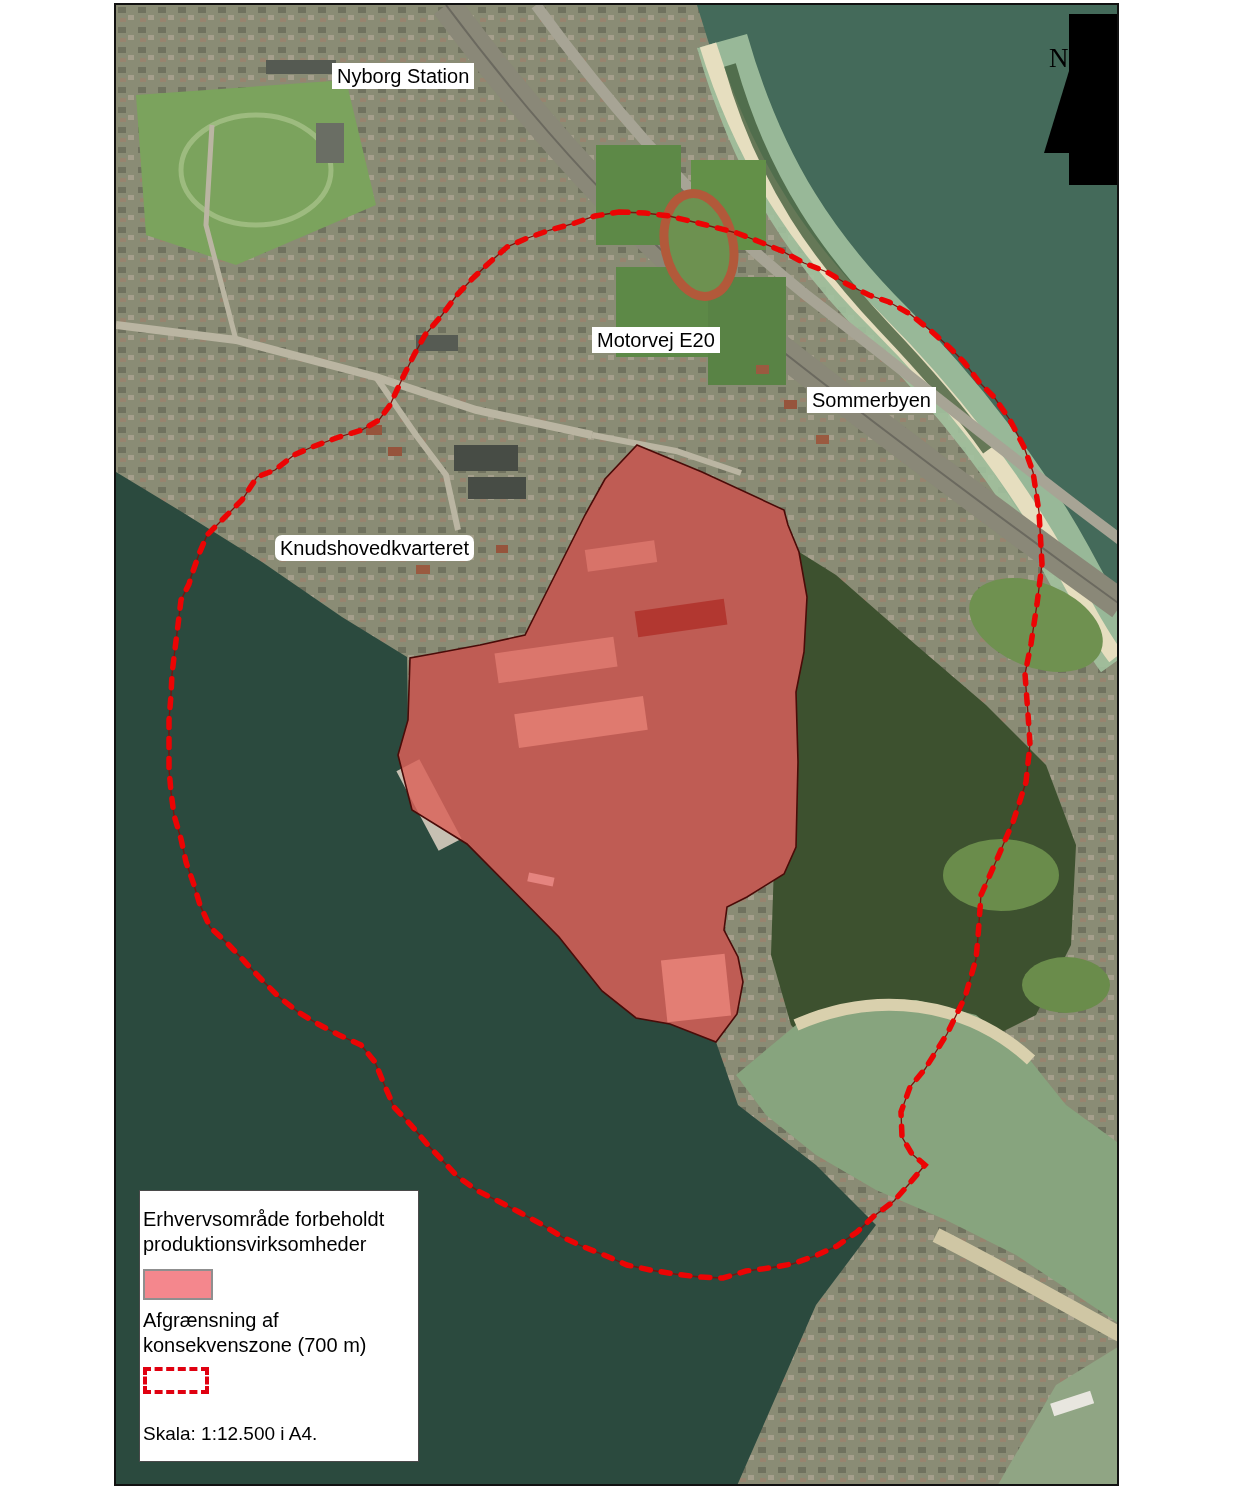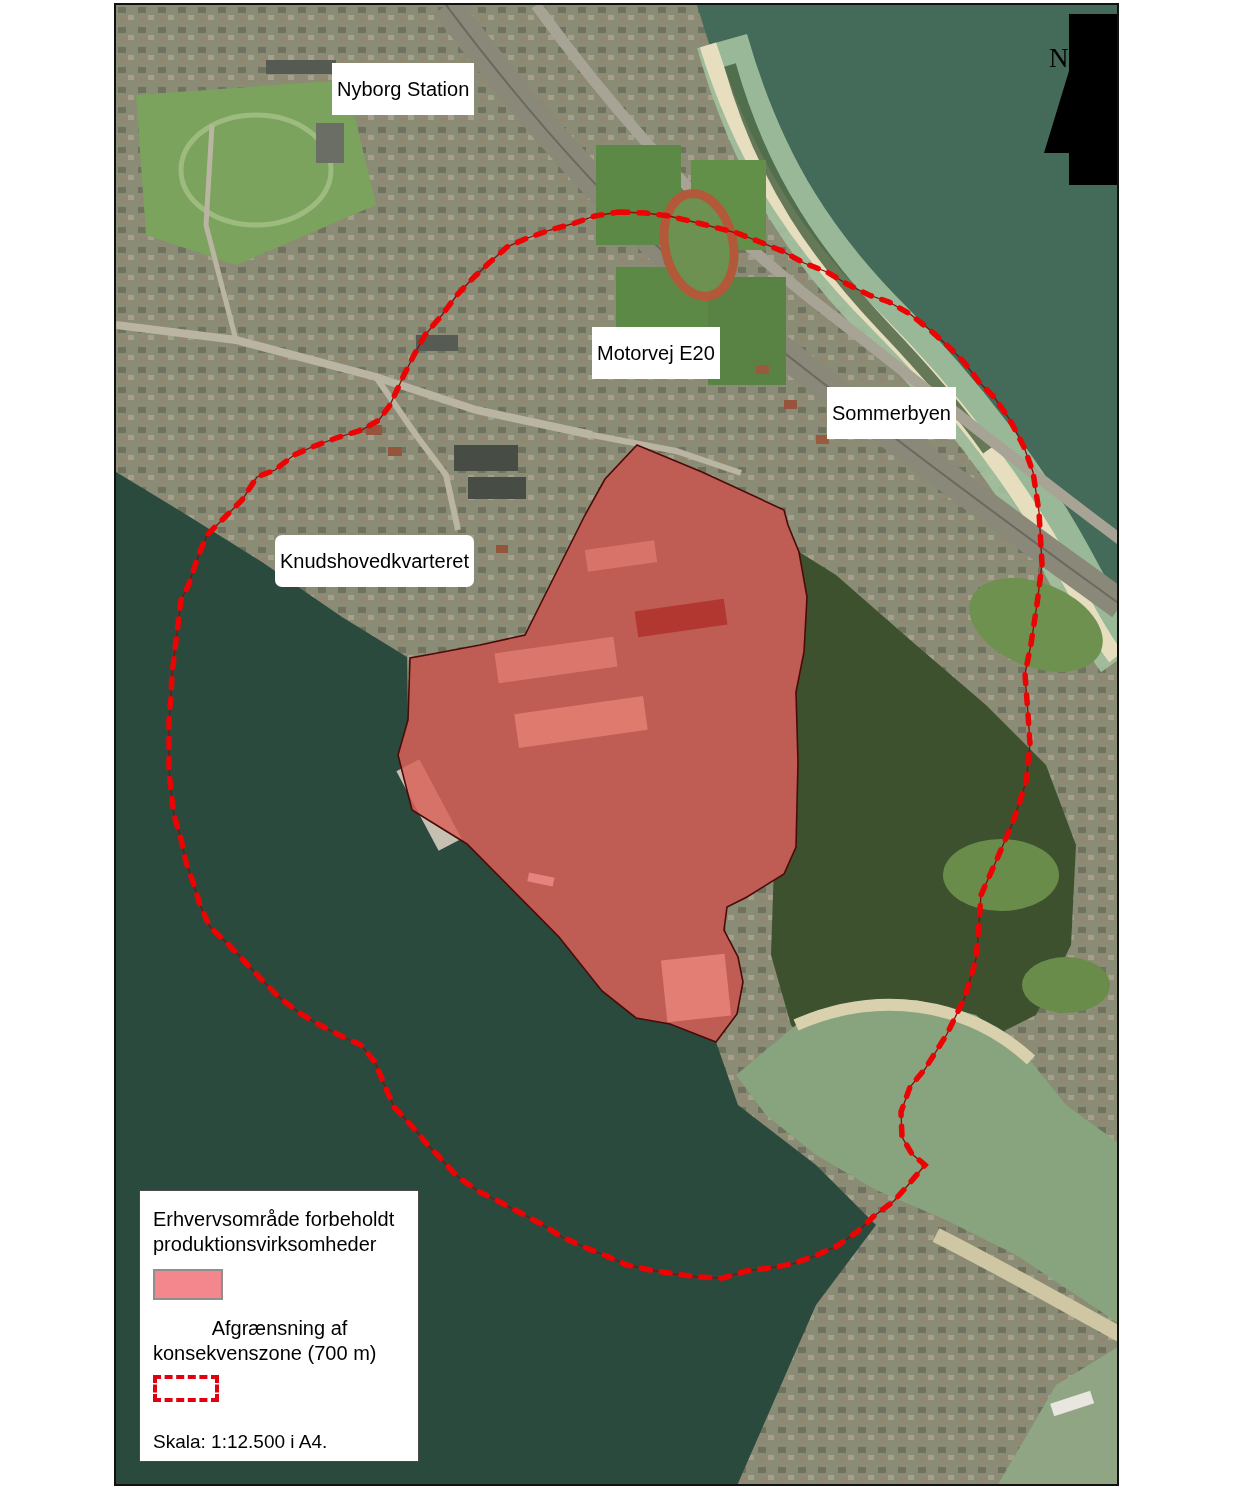--- a/index.html
+++ b/index.html
@@ -7,35 +7,35 @@
     width:1241px;height:1492px;position:relative;background:#ffffff;
     font-family:"Liberation Sans", sans-serif;color:#000;
   }
   .map-frame{
     position:absolute;left:114px;top:3px;width:1005px;height:1483px;
     box-sizing:border-box;border:2px solid #111;overflow:hidden;background:#2b4a3e;
   }
   .map-frame svg{position:absolute;left:0;top:0;}
   .map-label{
     position:absolute;background:#ffffff;color:#000;
-    font-size:20px;line-height:24px;padding:14px 5px;white-space:nowrap;
+    font-size:20px;line-height:24px;padding:1px 5px;white-space:nowrap;
   }
   .legend{
     position:absolute;left:23px;top:1185px;width:280px;height:272px;
     box-sizing:border-box;background:#ffffff;border:1px solid #4a4a4a;
-    padding:16px 12px 0 13px;font-size:20px;line-height:25px;
+    padding:16px 12px 0 3px;font-size:20px;line-height:25px;
   }
   .legend p{margin:0;}
   .legend .swatch{
     width:70px;height:31px;margin-top:12px;border:2px solid #8f8f8f;box-sizing:border-box;
   }
   .legend .zone-sym{
     width:66px;height:27px;margin-top:9px;border:4px dashed #e00010;box-sizing:border-box;
   }
-  .legend .gap{margin-top:16px;text-align:center;}
+  .legend .gap{margin-top:8px;}
   .legend .scale{margin-top:27px;font-size:19px;}
 </style>
 </head>
 <body>
 
 <div class="map-frame">
 
   <svg width="1005" height="1483" viewBox="0 0 1005 1483">
     <defs>
       <pattern id="urban" width="20" height="20" patternUnits="userSpaceOnUse">
@@ -118,21 +118,21 @@
 
     <g>
       <text x="933" y="62" font-size="27" font-family="Liberation Serif, serif" fill="#000">N</text>
       <rect x="953" y="9" width="51" height="171" fill="#000"></rect>
       <polygon points="953,66 928,148 953,148" fill="#000"></polygon>
     </g>
   </svg>
 
   <div class="map-label" style="left:216px;top:58px;">Nyborg Station</div>
   <div class="map-label" style="left:476px;top:322px;text-align:right;">Motorvej E20</div>
-  <div class="map-label" style="left:691px;top:382px;margin-left:20px;">Sommerbyen</div>
+  <div class="map-label" style="left:691px;top:382px;">Sommerbyen</div>
   <div class="map-label" style="left:159px;top:530px;border-radius:7px;">Knudshovedkvarteret</div>
 
   <div class="legend">
     <p>Erhvervsområde forbeholdt</p>
     <p>produktionsvirksomheder</p>
     <div class="swatch" style="background: rgb(244, 135, 141);"></div>
     <p class="gap">Afgrænsning af</p>
     <p>konsekvenszone (700 m)</p>
     <div class="zone-sym"></div>
     <p class="scale">Skala: 1:12.500 i A4.</p>

